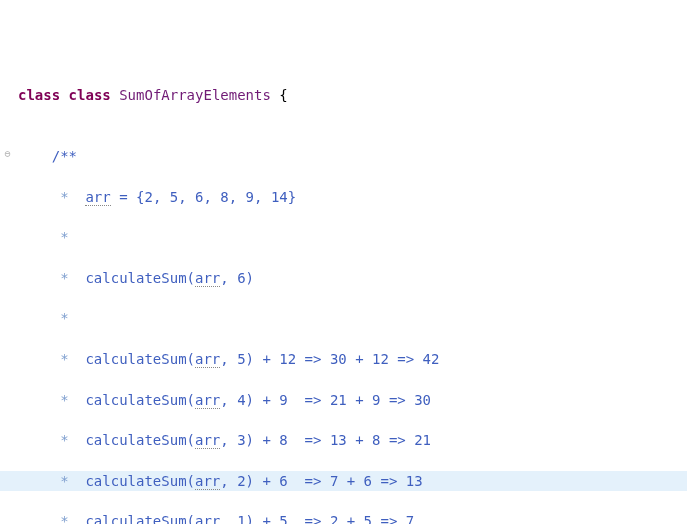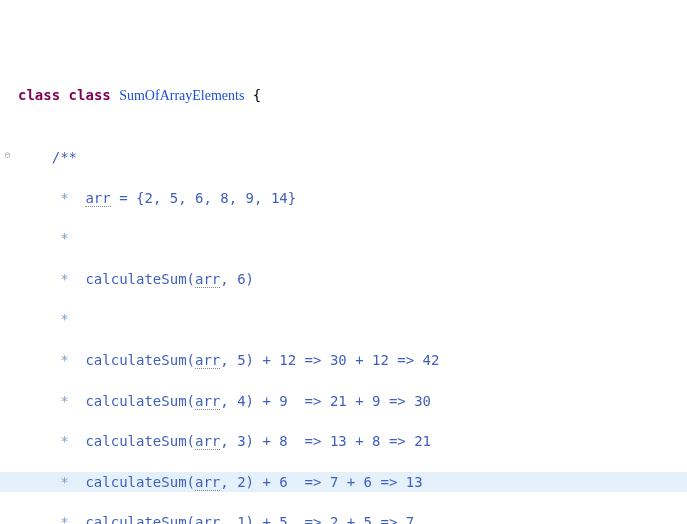--- a/index.html
+++ b/index.html
@@ -29,21 +29,21 @@
     color: #b0b0b0;
     font-size: 10px;
     line-height: 11px;
     text-align: center;
     pointer-events: none;
   }
   .highlight {
     background: #e4f1fb;
   }
   .kw { color: #7f0055; font-weight: bold; }
-  .cls { color: #1d4ed8; font-family: Liberation Serif, serif; }
+  .cls { color: #701a75; }
   .jdoc { color: #3f5fbf; }
   .ast { color: #7f9fcf; }
   .underline { border-bottom: 1px dotted #888888; }
   .brace { color: #000000; }
 </style>
 </head>
 <body>
 
 
 

